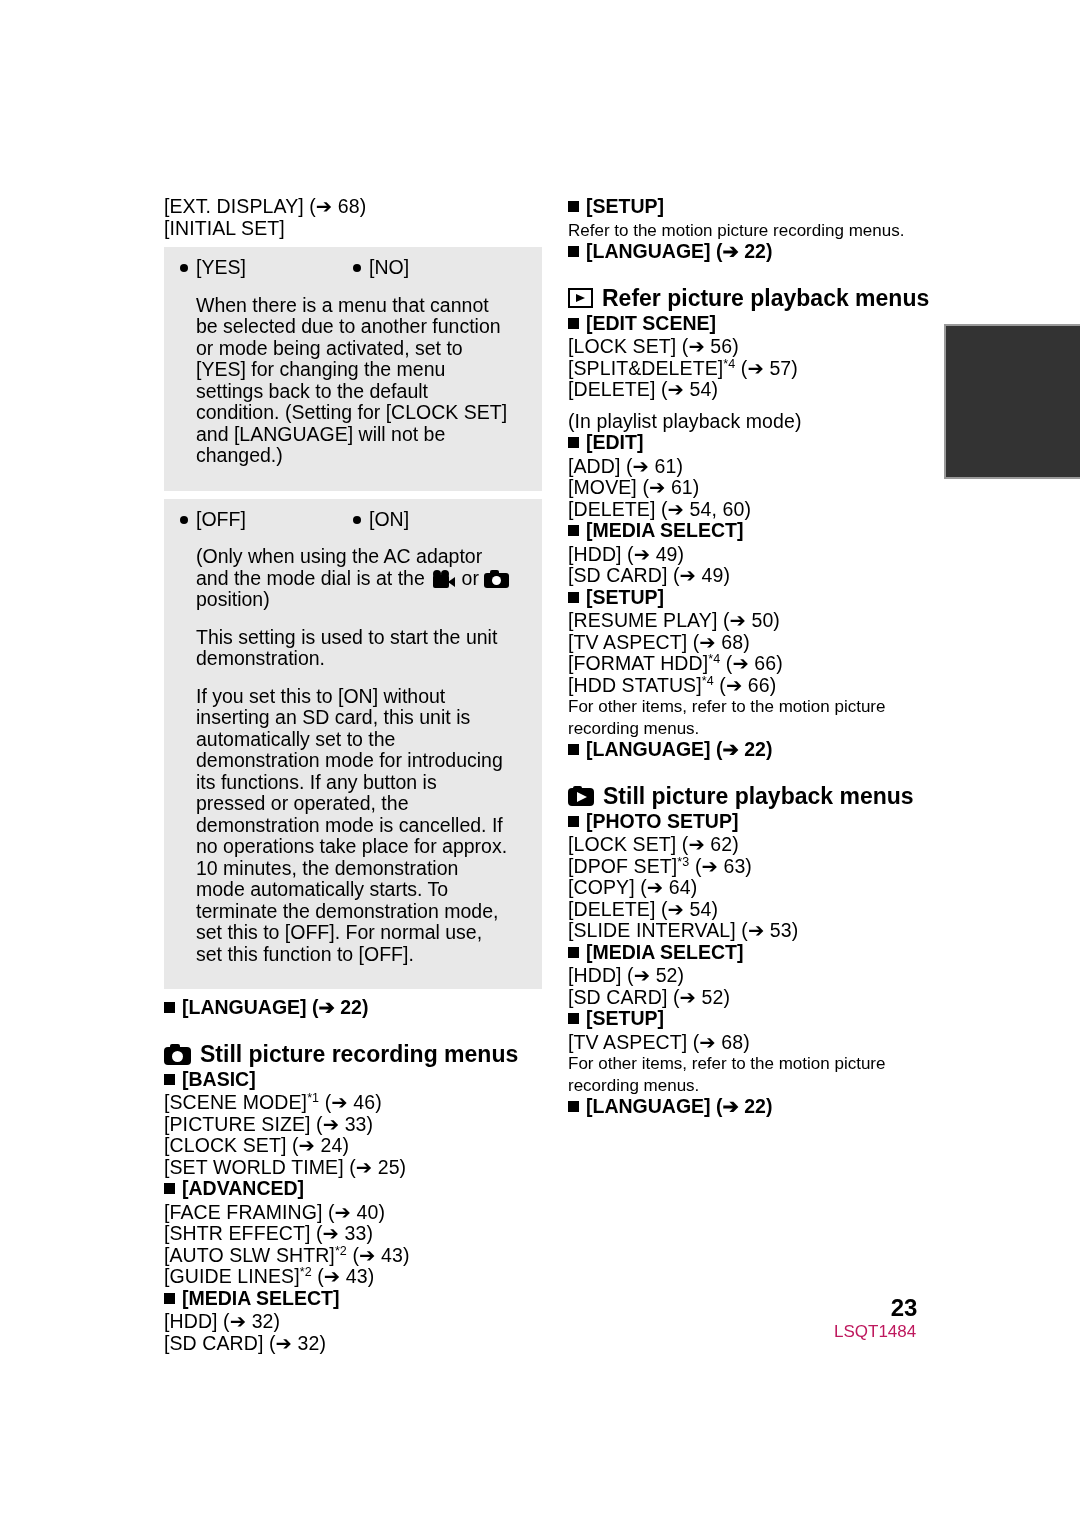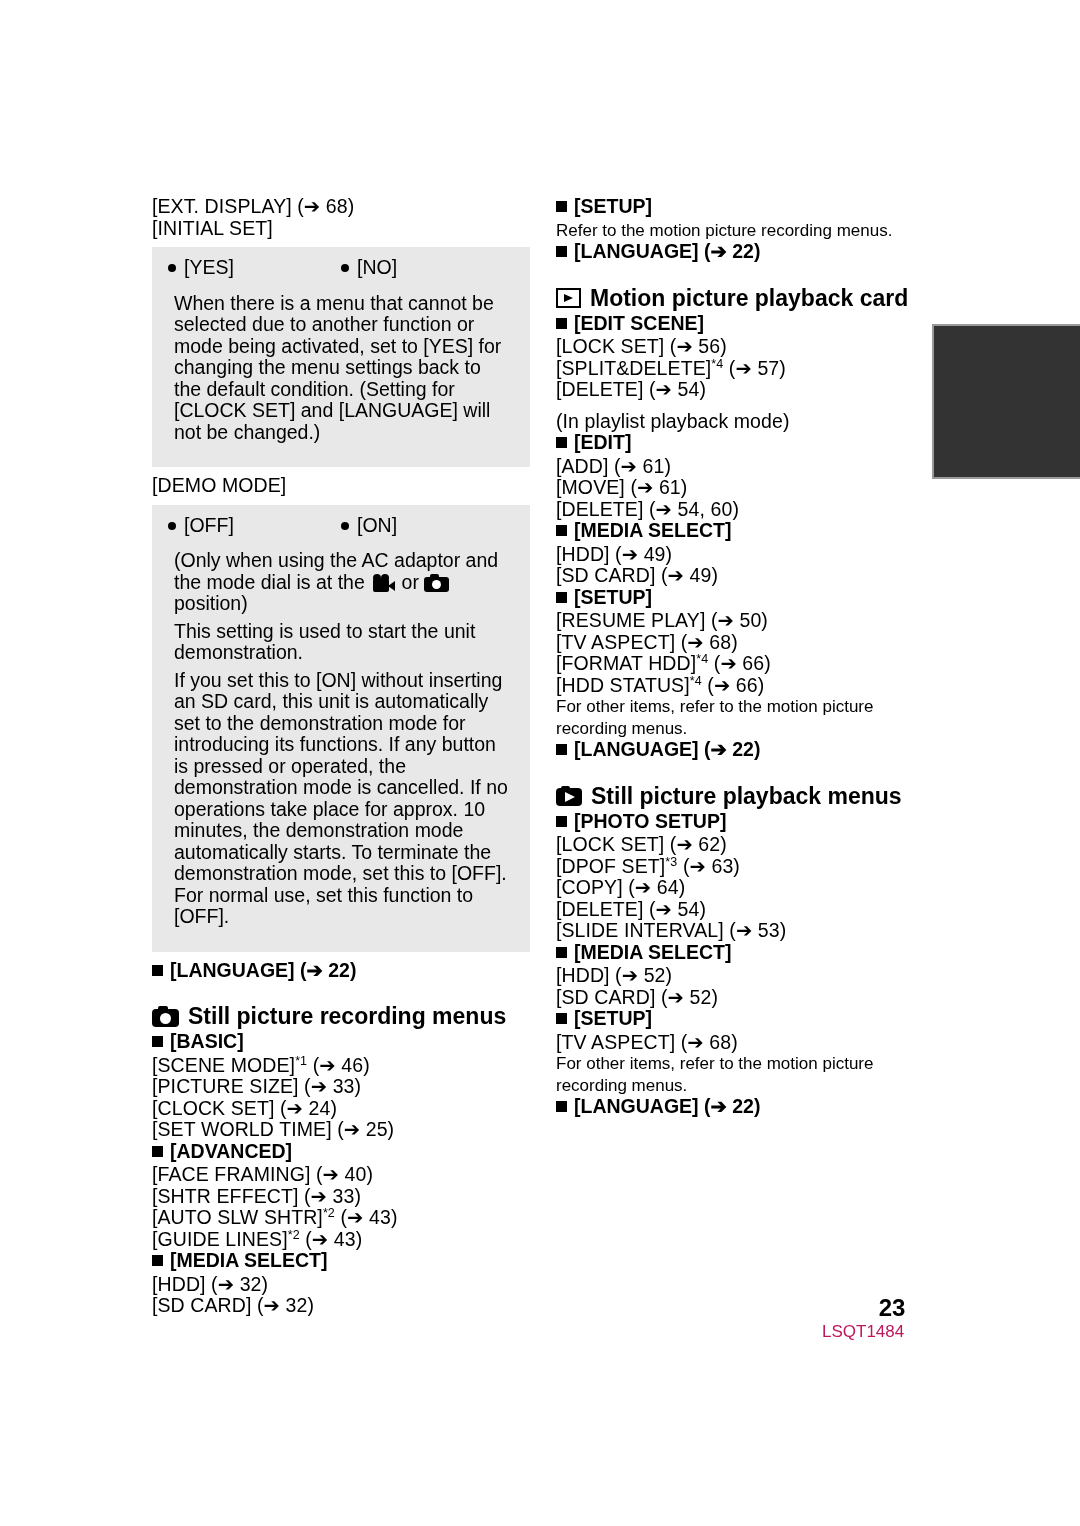--- a/index.html
+++ b/index.html
@@ -11,21 +11,21 @@
     width: 1080px;
     height: 1526px;
     position: relative;
     font-family: "Liberation Sans", sans-serif;
     color: #000000;
     overflow: hidden;
   }
 
   .page {
     position: absolute;
-    left: 0; top: 0;
+    left: 12px; top: 0;
     width: 884px;
     height: 1526px;
   }
 
   
   .side-tab {
     position: absolute;
     left: 932px;
     top: 324px;
     width: 148px;
@@ -84,21 +84,21 @@
     display: flex;
     align-items: center;
     gap: 9px;
   }
 
   
   .gbox {
     background: #e8e8e8;
     margin-top: 8px;
     margin-bottom: 8px;
-    padding: 10px 16px 18px 16px;
+    padding: 10px 16px 8px 16px;
     box-sizing: border-box;
     width: 378px;
   }
   .opt-row {
     display: flex;
     font-size: 19.5px;
     line-height: 21.5px;
     margin-bottom: 14px;
   }
   .opt {
@@ -108,21 +108,21 @@
   .bullet {
     display: inline-block;
     width: 8px;
     height: 8px;
     border-radius: 50%;
     background: #000;
     margin-right: 8px;
     vertical-align: 2px;
   }
   .gbox p {
-    margin: 6px;
+    margin: 16px;
     font-size: 19.5px;
     line-height: 21.5px;
   }
 
   .spacer-sm { height: 10px; }
 
   sup.fn {
     font-size: 12.5px;
     vertical-align: super;
     line-height: 0;
@@ -297,21 +297,20 @@
     <div class="line">[INITIAL SET]</div>
 
     <div class="gbox">
       <div class="opt-row">
         <div class="opt"><span class="bullet"></span><span>[YES]</span></div>
         <div class="opt"><span class="bullet"></span><span>[NO]</span></div>
       </div>
       <p>When there is a menu that cannot be selected due to another function or mode being activated, set to [YES] for changing the menu settings back to the default condition. (Setting for [CLOCK SET] and [LANGUAGE] will not be changed.)</p>
     </div>
 
-    <div class="line">[DEMO MODE]</div>
 
     <div class="gbox">
       <div class="opt-row">
         <div class="opt"><span class="bullet"></span><span>[OFF]</span></div>
         <div class="opt"><span class="bullet"></span><span>[ON]</span></div>
       </div>
       <p><span>(Only when using the AC adaptor and the mode dial is at the </span><span class="icon-cam-movie"><span class="reel1"></span><span class="reel2"></span><span class="mbody"></span><span class="lensm"></span></span><span> or </span><span class="icon-cam-photo"><span class="hump"></span><span class="body"></span><span class="lens"></span></span><span> position)</span></p>
       <p>This setting is used to start the unit demonstration.</p>
       <p>If you set this to [ON] without inserting an SD card, this unit is automatically set to the demonstration mode for introducing its functions. If any button is pressed or operated, the demonstration mode is cancelled. If no operations take place for approx. 10 minutes, the demonstration mode automatically starts. To terminate the demonstration mode, set this to [OFF]. For normal use, set this function to [OFF].</p>
     </div>
@@ -349,21 +348,21 @@
 
     <div class="sec-head tight"><span class="sq"></span><span>[SETUP]</span></div>
     <div class="body-line">Refer to the motion picture recording menus.</div>
 
     <div class="sec-head"><span class="sq"></span><span>[LANGUAGE] (➔ 22)</span></div>
 
     <div class="chap-head">
       <span class="icon-play-box">
           <span class="tri"></span>
         </span>
-      <span>Motion picture playback card</span>
+      <span>Refer picture playback menus</span>
     </div>
 
     <div class="sec-head tight"><span class="sq"></span><span>[EDIT SCENE]</span></div>
     <div class="line">[LOCK SET] (➔ 56)</div>
     <div class="line">[SPLIT&amp;DELETE]<sup class="fn">*4</sup> (➔ 57)</div>
     <div class="line">[DELETE] (➔ 54)</div>
     <div class="spacer-sm"></div>
     <div class="line">(In playlist playback mode)</div>
 
     <div class="sec-head tight"><span class="sq"></span><span>[EDIT]</span></div>

